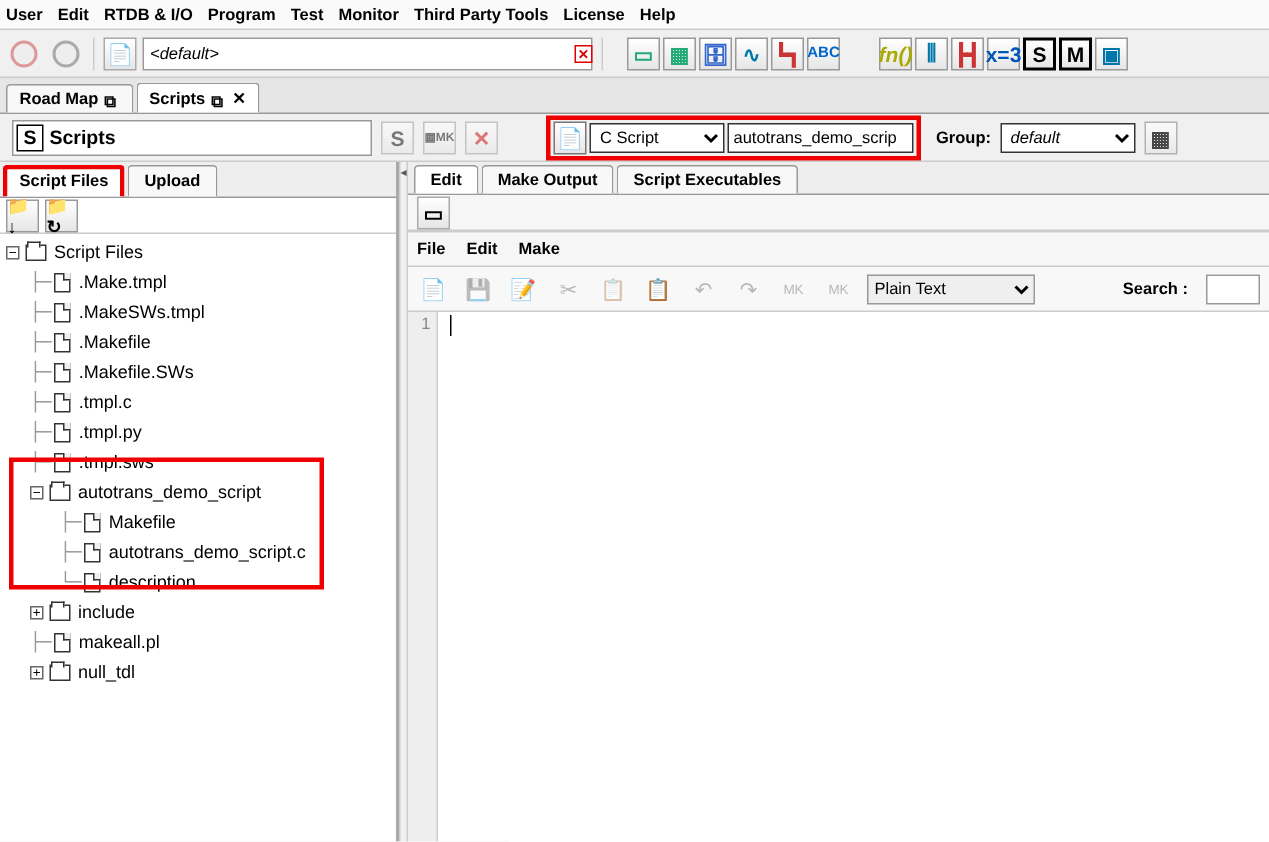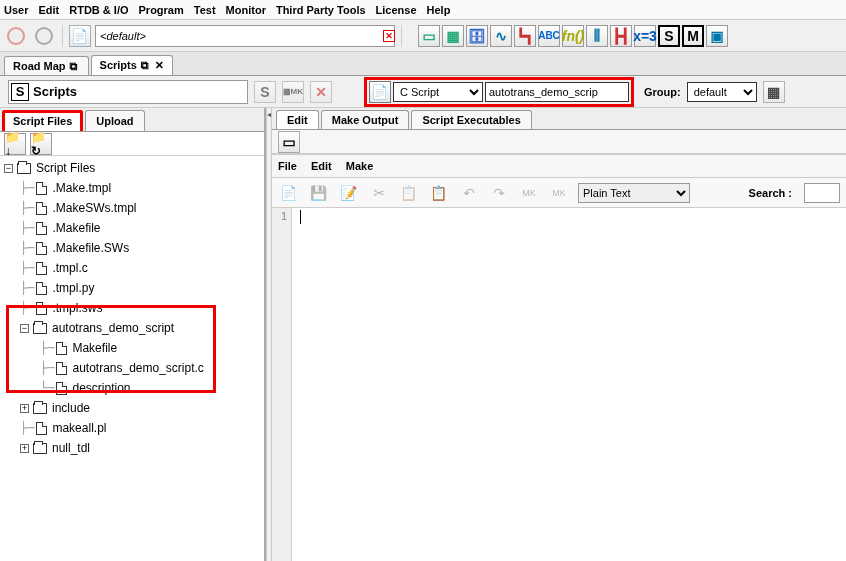--- a/index.html
+++ b/index.html
@@ -14,32 +14,32 @@
   .tb-btn { width: 24px; height: 24px; border: 1px solid transparent; display: inline-flex; align-items: center; justify-content: center; }
   .circ { width: 18px; height: 18px; border-radius: 50%; border: 2px solid #aaa; background: #eee; }
   .circ.red { border-color: #d99; }
   .sep { width: 1px; height: 22px; background: #ccc; margin: 0 2px; }
   .default-input { flex: 0 0 300px; height: 22px; border: 1px solid #999; background: #fff; padding: 0 4px; font-size: 11px; font-style: italic; }
   .redx { color: #d00; font-weight: bold; width: 12px; height: 12px; border: 1px solid #d00; font-size: 9px; text-align: center; line-height: 10px; margin-left: -16px; position: relative; z-index: 1; }
   .icn { width: 22px; height: 22px; display: inline-flex; align-items: center; justify-content: center; font-size: 14px; font-weight: bold; border: 1px solid #999; background: linear-gradient(#fff,#e6e6e6); }
   
   
   .tabs-row { display: flex; align-items: flex-end; height: 24px; background: #e6e6e6; border-bottom: 1px solid #999; padding: 0 4px; gap: 2px; }
-  .tab { display: flex; align-items: flex-start; gap: 4px; padding: 3px 8px; background: #f8f8f8; border: 1px solid #999; border-bottom: none; border-radius: 3px 3px 0 0; font-weight: bold; font-size: 11px; }
+  .tab { display: flex; align-items: flex-end; gap: 4px; padding: 3px 8px; background: #f8f8f8; border: 1px solid #999; border-bottom: none; border-radius: 3px 3px 0 0; font-weight: bold; font-size: 11px; }
   .tab.active { background: #fff; }
   .tab .tinyico { width: 10px; height: 10px; display: inline-block; }
   .closex { font-weight: bold; font-size: 11px; }
   
   
   .scripts-bar { display: flex; align-items: center; height: 32px; background: #f0f0f0; border-bottom: 1px solid #ccc; padding: 2px 8px; gap: 6px; }
   .scripts-box { display: flex; align-items: center; border: 1px solid #999; background: #fff; height: 24px; padding: 0 2px; width: 240px; }
   .sicon { width: 18px; height: 18px; display: inline-flex; align-items: center; justify-content: center; font-weight: bold; border: 1px solid #000; background: #fff; font-size: 13px; margin-right: 4px; }
   .red-box { border: 3px solid #e00; padding: 1px 2px; display: flex; align-items: center; gap: 2px; }
   .combo { height: 20px; border: 1px solid #333; background: #fff; font-size: 11px; padding: 0 2px; width: 90px; }
-  .tinput { height: 20px; border: 1px solid #333; background: #fff; font-size: 11px; padding: 0 3px; width: 144px; }
+  .tinput { height: 20px; border: 1px solid #333; background: #fff; font-size: 11px; padding: 0 3px; width: 124px; }
   .grouplbl { font-weight: bold; margin-left: 4px; }
   
   
   .split { display: flex; height: calc(561px - 20px - 32px - 24px - 32px); }
   .left { width: 266px; border-right: 2px solid #aaa; background: #fff; display: flex; flex-direction: column; }
   .right { flex: 1; background: #fff; display: flex; flex-direction: column; }
   .splitter { width: 6px; background: #f0f0f0; border-left: 1px solid #ccc; border-right: 1px solid #ccc; display: flex; align-items: flex-start; justify-content: center; padding-top: 2px; cursor: col-resize; font-size: 8px; color: #555; }
   
   
   .ltabs { display: flex; height: 24px; border-bottom: 1px solid #999; background: #eee; }
@@ -107,21 +107,21 @@
   <input class="default-input" value="&lt;default&gt;" style="">
   <span class="redx">✕</span>
   <div class="sep"></div>
   <div style="display:flex; gap:2px; margin-left:10px;">
     <div class="icn" style="color:#2a7;">▭</div>
     <div class="icn" style="color:#2a7;">▦</div>
     <div class="icn" style="color:#36c;">🗄</div>
     <div class="icn" style="color:#07a;">∿</div>
     <div class="icn" style="color:#c33;">┗┓</div>
     <div class="icn" style="color:#06c; font-size:10px;">ABC</div>
-    <div class="icn" style="color:#aa0; font-style:italic;">fn()</div>
+    <div class="icn" style="color:#aa0; font-style:italic;margin-left:24px;">fn()</div>
     <div class="icn" style="color:#07a;">⫼</div>
     <div class="icn" style="color:#c33;">┣┫</div>
     <div class="icn" style="color:#05b; font-size:14px;">x=3</div>
     <div class="icn" style="font-weight:bold; border:2px solid #000;">S</div>
     <div class="icn" style="font-weight:bold; border:2px solid #000;">M</div>
     <div class="icn" style="color:#07a;">▣</div>
   </div>
 </div>
 
 <div class="tabs-row">
@@ -146,21 +146,21 @@
   <div class="icn" style="opacity:0.5; color:#c00;">✕</div>
   <div style="width:20px;"></div>
   <div class="red-box">
     <div class="icn" style="border:1px solid #777;">📄</div>
     <select class="combo">
       <option>C Script</option>
     </select>
     <input class="tinput" value="autotrans_demo_scrip" style="">
   </div>
   <span class="grouplbl">Group:</span>
-  <select class="combo" style="width:70px;">
+  <select class="combo" style="width:90px;font-style:italic;">
     <option>default</option>
   </select>
   <div class="icn" style="opacity:0.7;">▦</div>
 </div>
 
 <div class="split">
 
   <div class="left" style="position:relative;">
     <div class="ltabs">
       <div class="ltab active">Script Files</div>

